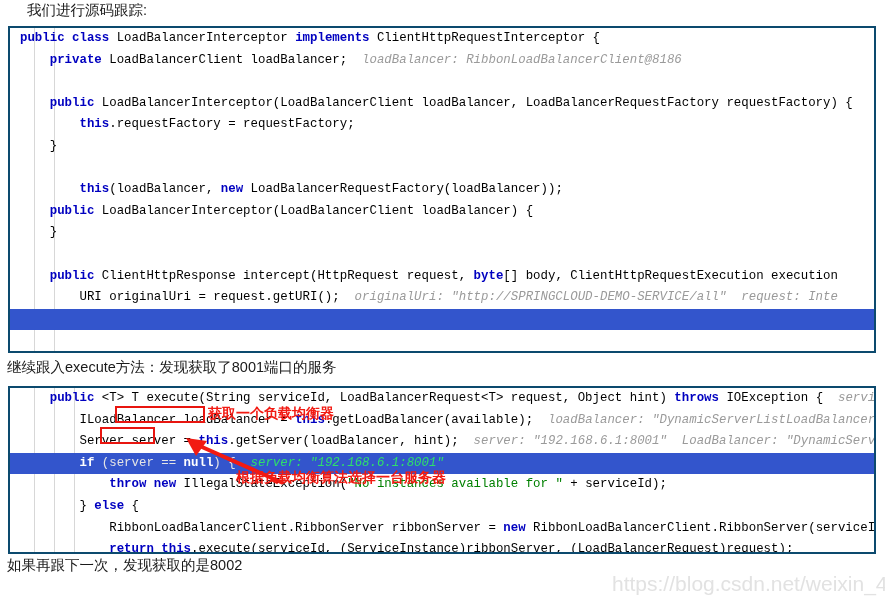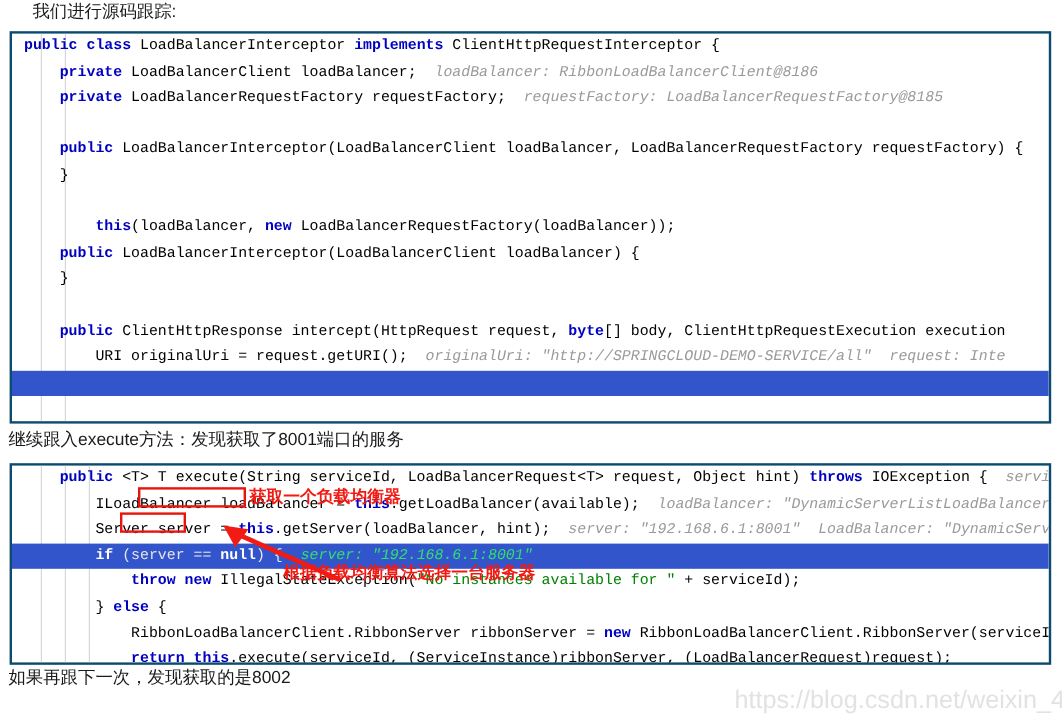--- a/index.html
+++ b/index.html
@@ -114,23 +114,23 @@
 
 <div id="prose-top" class="prose">我们进行源码跟踪:</div>
 
 <div id="code-panel-1" class="code-panel">
   <div class="code-inner">
     <div class="gutter-line" style="left:24px;"></div>
     <div class="gutter-line" style="left:44px;"></div>
     <div id="lines-1">
         <div class="code-line" id="l1-01"><span class="kw">public class </span><span class="plain">LoadBalancerInterceptor </span><span class="kw">implements </span><span class="plain">ClientHttpRequestInterceptor {</span></div>
         <div class="code-line" id="l1-02"><span class="kw">    private </span><span class="plain">LoadBalancerClient loadBalancer;  </span><span class="hint">loadBalancer: RibbonLoadBalancerClient@8186</span></div>
-        <div class="code-line" id="l1-03"><span class="kw">    private </span><span class="plain">LoadBalancerRequestFactory requestFactory;  </span><span class="hint">requestFactory: LoadBalancerRequestFactory@8185</span></div>
         <div class="code-line" id="l1-04">&nbsp;</div>
         <div class="code-line" id="l1-05"><span class="kw">    public </span><span class="plain">LoadBalancerInterceptor(LoadBalancerClient loadBalancer, LoadBalancerRequestFactory requestFactory) {</span></div>
+        <div class="code-line" id="l1-07"><span class="kw">        this</span><span class="plain">.requestFactory = requestFactory;</span></div>
         <div class="code-line" id="l1-08"><span class="plain">    }</span></div>
         <div class="code-line" id="l1-09">&nbsp;</div>
         <div class="code-line" id="l1-11"><span class="kw">        this</span><span class="plain">(loadBalancer, </span><span class="kw">new </span><span class="plain">LoadBalancerRequestFactory(loadBalancer));</span></div>
         <div class="code-line" id="l1-10"><span class="kw">    public </span><span class="plain">LoadBalancerInterceptor(LoadBalancerClient loadBalancer) {</span></div>
         <div class="code-line" id="l1-12"><span class="plain">    }</span></div>
         <div class="code-line" id="l1-13">&nbsp;</div>
         <div class="code-line" id="l1-14"><span class="kw">    public </span><span class="plain">ClientHttpResponse intercept(HttpRequest request, </span><span class="kw">byte</span><span class="plain">[] body, ClientHttpRequestExecution execution</span></div>
         <div class="code-line" id="l1-15"><span class="plain">        URI originalUri = request.getURI();  </span><span class="hint">originalUri: "http://SPRINGCLOUD-DEMO-SERVICE/all"  request: Inte</span></div>
         <div class="code-line sel" id="l1-16"></div>
       </div>

